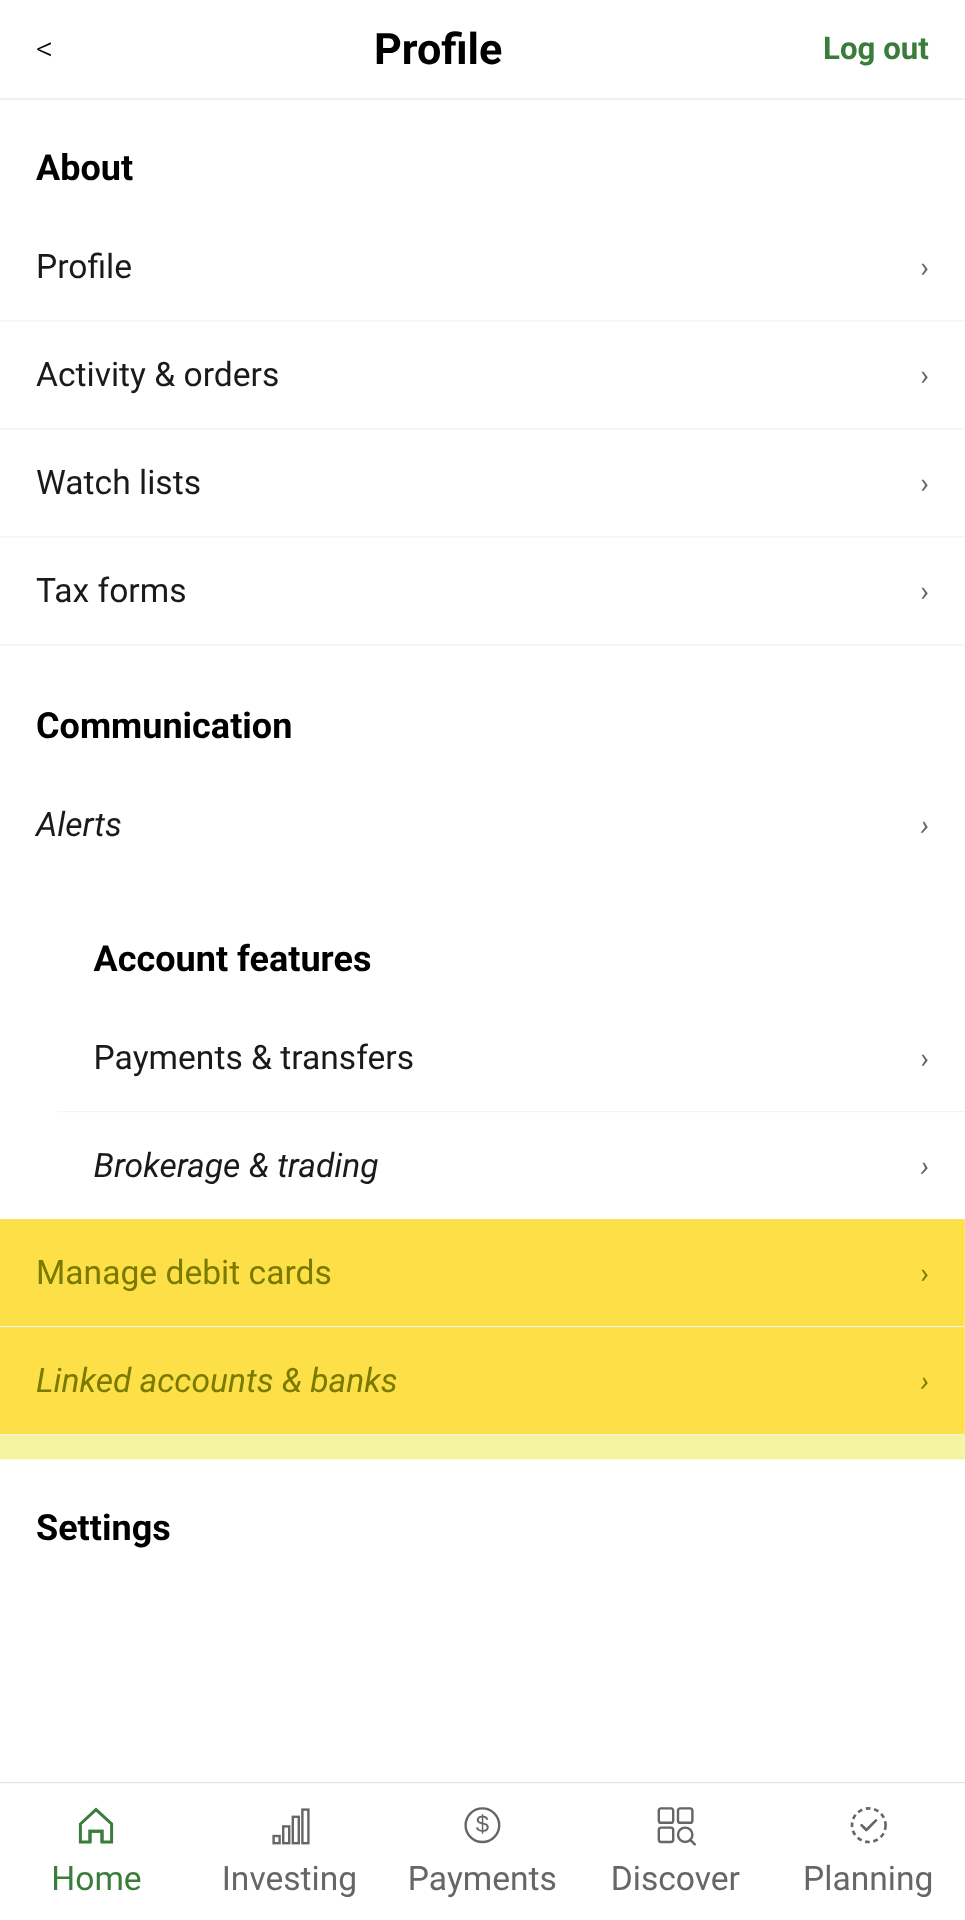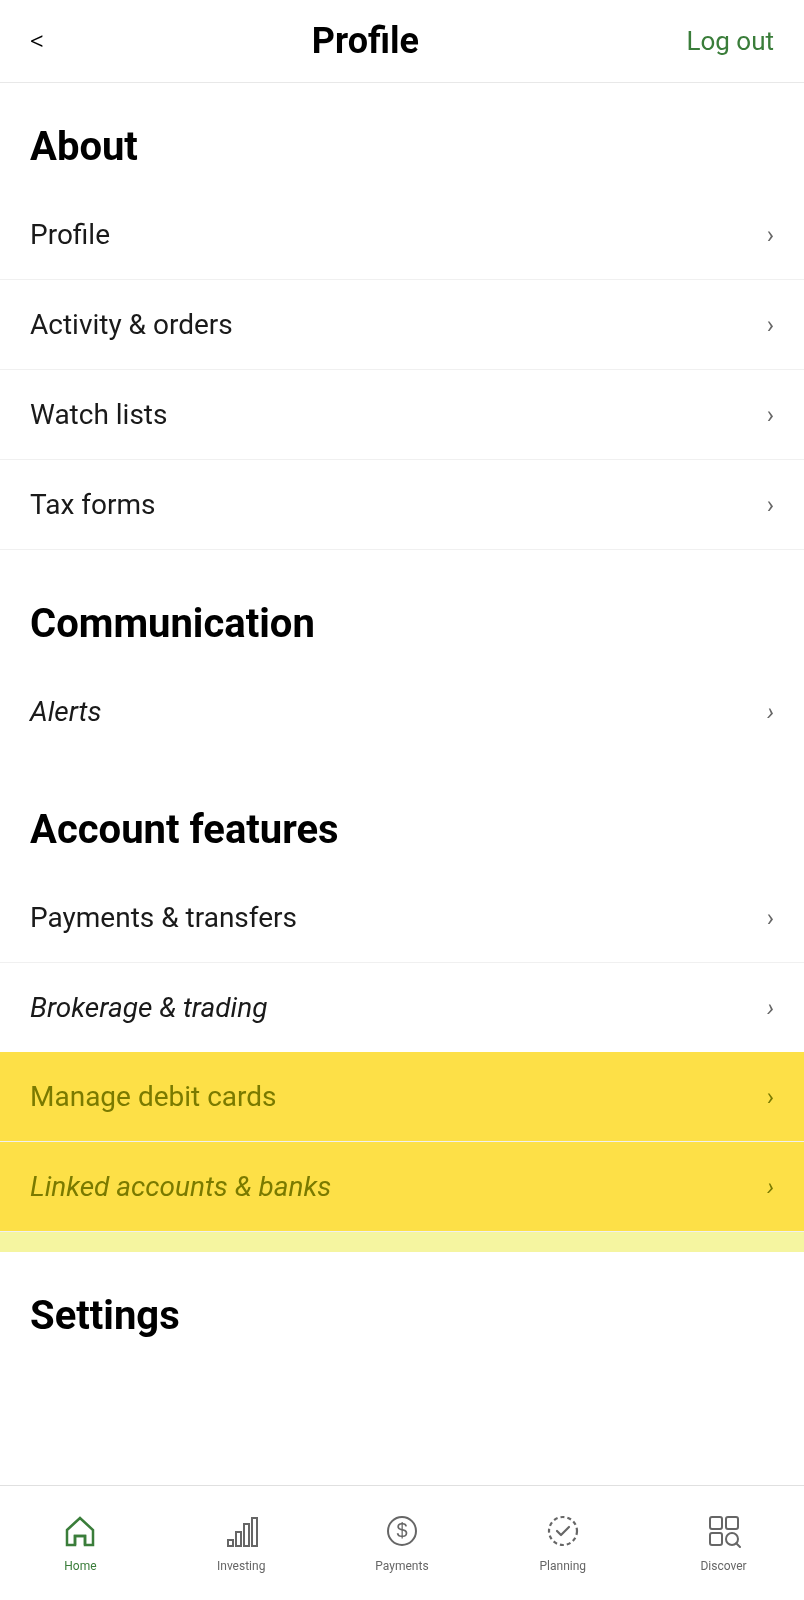--- a/index.html
+++ b/index.html
@@ -40,30 +40,30 @@
       font-weight: 700;
       color: #000000;
       flex: 1;
       text-align: center;
     }
 
     .header-logout {
       font-size: 26px;
       color: #3a7d3a;
       cursor: pointer;
-      font-weight: 400;
+      font-weight: 700;
     }
 
     .content {
       padding-bottom: 120px;
     }
 
     .section-header {
       padding: 40px 30px 20px 30px;
-      font-size: 40px;
+      font-size: 30px;
       font-weight: 700;
       color: #000000;
     }
 
     .menu-item {
       display: flex;
       align-items: center;
       justify-content: space-between;
       padding: 28px 30px;
       border-bottom: 1px solid #f0f0f0;
@@ -134,39 +134,40 @@
 
     .nav-icon {
       width: 44px;
       height: 44px;
       display: flex;
       align-items: center;
       justify-content: center;
     }
 
     .nav-label {
-      font-size: 12px;
+      font-size: 28px;
       color: #666666;
     }
 
     .nav-label.active {
       color: #3a7d3a;
     }
 
     .nav-icon svg {
       width: 38px;
       height: 38px;
     }
 
     .communication-section {
       margin-top: 10px;
     }
 
     .account-features-section {
       margin-top: 10px;
+      margin-left: 48px;
     }
   </style>
 </head>
 <body>
 
 <div class="header">
   <span class="header-back">&lt;</span>
   <span class="header-title">Profile</span>
   <span class="header-logout">Log out</span>
 </div>
@@ -258,33 +259,33 @@
         <circle cx="19" cy="19" r="14" stroke="#666" stroke-width="2" fill="none"></circle>
         <text x="19" y="25" text-anchor="middle" font-size="20" fill="#666" font-family="sans-serif">$</text>
       </svg>
     </div>
     <span class="nav-label">Payments</span>
   </div>
 
   <div class="nav-item">
     <div class="nav-icon">
       <svg viewBox="0 0 38 38" fill="none" xmlns="http://www.w3.org/2000/svg">
-        <circle cx="19" cy="19" r="14" stroke="#666" stroke-width="2.2" fill="none" stroke-dasharray="4 3"></circle>
-        <polyline points="13,19 17,23 25,15" stroke="#666" stroke-width="2.2" fill="none" stroke-linecap="round" stroke-linejoin="round"></polyline>
-      </svg>
-    </div>
-    <span class="nav-label">Planning</span>
-  </div>
-
-  <div class="nav-item">
-    <div class="nav-icon">
-      <svg viewBox="0 0 38 38" fill="none" xmlns="http://www.w3.org/2000/svg">
         <rect x="5" y="5" width="12" height="12" rx="2" stroke="#666" stroke-width="2" fill="none"></rect>
         <rect x="21" y="5" width="12" height="12" rx="2" stroke="#666" stroke-width="2" fill="none"></rect>
         <rect x="5" y="21" width="12" height="12" rx="2" stroke="#666" stroke-width="2" fill="none"></rect>
         <circle cx="27" cy="27" r="6" stroke="#666" stroke-width="2" fill="none"></circle>
         <line x1="31.2" y1="31.2" x2="35" y2="35" stroke="#666" stroke-width="2" stroke-linecap="round"></line>
       </svg>
     </div>
     <span class="nav-label">Discover</span>
   </div>
 
+  <div class="nav-item">
+    <div class="nav-icon">
+      <svg viewBox="0 0 38 38" fill="none" xmlns="http://www.w3.org/2000/svg">
+        <circle cx="19" cy="19" r="14" stroke="#666" stroke-width="2.2" fill="none" stroke-dasharray="4 3"></circle>
+        <polyline points="13,19 17,23 25,15" stroke="#666" stroke-width="2.2" fill="none" stroke-linecap="round" stroke-linejoin="round"></polyline>
+      </svg>
+    </div>
+    <span class="nav-label">Planning</span>
+  </div>
+
 </div>
 
 </body></html>

